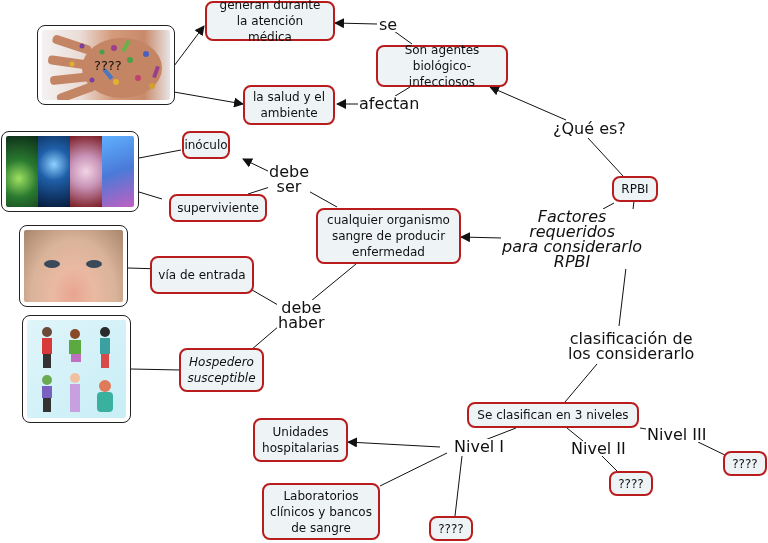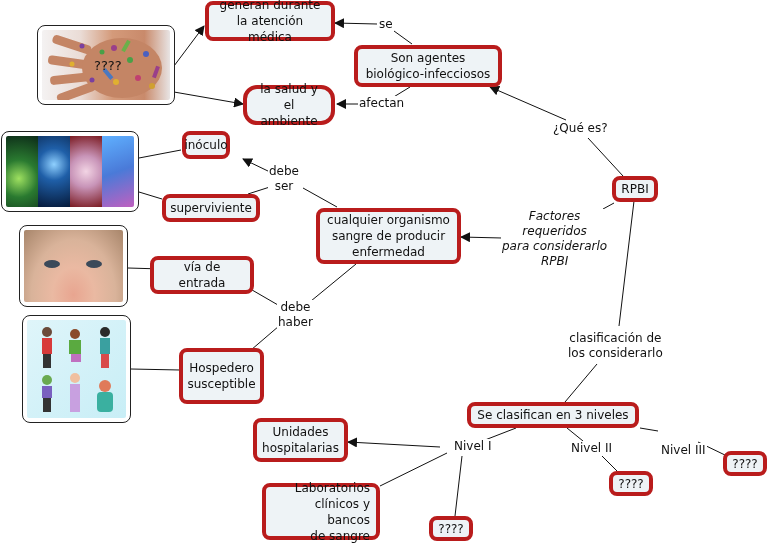--- a/index.html
+++ b/index.html
@@ -1,23 +1,23 @@
 <!DOCTYPE html>
 <html><head>
 <meta charset="utf-8">
 <style>
   html, body { margin:0; padding:0; background:#ffffff; }
   body { width:768px; height:543px; position:relative; overflow:hidden;
          font-family:"DejaVu Sans", "Liberation Sans", sans-serif; font-size:12px; color:#111; }
   #links { position:absolute; left:0; top:0; width:768px; height:543px; }
-  .node { position:absolute; box-sizing:border-box; background:#eef3f6; border:4px solid #b91c1c;
+  .node { position:absolute; box-sizing:border-box; background:#eef3f6; border:2px solid #b91c1c;
           border-radius:8px; text-align:center; line-height:16px; padding:3px 6px;
           display:flex; align-items:center; justify-content:center; white-space:pre-line; font-size:12px; }
   .lbl { position:absolute; background:#fff; text-align:center; line-height:15px; white-space:pre-line;
-         font-size:12px; padding:0 1px; }
+         font-size:16px; padding:0 1px; }
   .imgnode { position:absolute; box-sizing:border-box; border:1px solid #222; border-radius:8px;
              background:#fff; padding:4px; }
   .imgnode .pic { width:100%; height:100%; border-radius:2px; overflow:hidden; position:relative; }
   .q { position:absolute; font-size:13px; color:#111; }
 </style>
 </head>
 <body>
 
 <svg id="links" viewBox="0 0 768 543">
   <defs>
@@ -139,37 +139,37 @@
           <rect x="43" y="64" width="10" height="28" fill="#c8a0e0"></rect>
         <circle cx="78" cy="66" r="6" fill="#e07a5a"></circle>
           <rect x="70" y="72" width="16" height="20" rx="4" fill="#3ab0a0"></rect>
       </g>
     </svg>
   </div>
 </div>
 
 <div class="node" style="left:205px;top:1px;width:130px;height:40px;">generan durante
 la atención médica</div>
-<div class="node" style="left:354px;top:45px;width:148px;height:42px;">Son agentes
+<div class="node" style="left:376px;top:45px;width:132px;height:42px;">Son agentes
 biológico-infecciosos</div>
-<div class="node" style="left:243px;top:85px;width:92px;height:40px;border-radius:14px;">la salud y el
+<div class="node" style="left:243px;top:85px;width:92px;height:40px;">la salud y el
 ambiente</div>
 <div class="node" style="left:182px;top:131px;width:48px;height:28px;">inóculo</div>
 <div class="node" style="left:612px;top:176px;width:46px;height:26px;">RPBI</div>
-<div class="node" style="left:162px;top:194px;width:98px;height:28px;">superviviente</div>
+<div class="node" style="left:169px;top:194px;width:98px;height:28px;">superviviente</div>
 <div class="node" style="left:316px;top:208px;width:145px;height:56px;">cualquier organismo
 sangre de producir
 enfermedad</div>
 <div class="node" style="left:150px;top:256px;width:104px;height:38px;">vía de entrada</div>
-<div class="node" style="left:179px;top:348px;width:85px;height:56px;">Hospedero
+<div class="node" style="left:179px;top:348px;width:85px;height:44px;font-style:italic;">Hospedero
 susceptible</div>
 <div class="node" style="left:467px;top:402px;width:172px;height:26px;text-align:center;">Se clasifican en 3 niveles</div>
 <div class="node" style="left:253px;top:418px;width:95px;height:44px;">Unidades
 hospitalarias</div>
-<div class="node" style="left:262px;top:483px;width:118px;height:57px;text-align:right;">Laboratorios
+<div class="node" style="left:262px;top:483px;width:118px;height:57px;">Laboratorios
 clínicos y bancos
 de sangre</div>
 <div class="node" style="left:429px;top:516px;width:44px;height:25px;">????</div>
 <div class="node" style="left:609px;top:471px;width:44px;height:25px;">????</div>
 <div class="node" style="left:723px;top:451px;width:44px;height:25px;">????</div>
 
 <div class="lbl" style="left:552px;top:121px;">¿Qué es?</div>
 <div class="lbl" style="left:378px;top:17px;">se</div>
 <div class="lbl" style="left:358px;top:96px;">afectan</div>
 <div class="lbl" style="left:501px;top:209px;font-style:italic;">Factores
@@ -177,13 +177,13 @@
 para considerarlo
 RPBI</div>
 <div class="lbl" style="left:268px;top:164px;">debe
 ser</div>
 <div class="lbl" style="left:277px;top:300px;">debe
 haber</div>
 <div class="lbl" style="left:567px;top:331px;">clasificación de
 los considerarlo</div>
 <div class="lbl" style="left:441px;top:439px;margin-left:12px;">Nivel I</div>
 <div class="lbl" style="left:570px;top:441px;">Nivel II</div>
-<div class="lbl" style="left:660px;top:427px;margin-top:16px;">Nivel III</div>
+<div class="lbl" style="left:646px;top:427px;">Nivel III</div>
 
 </body></html>

